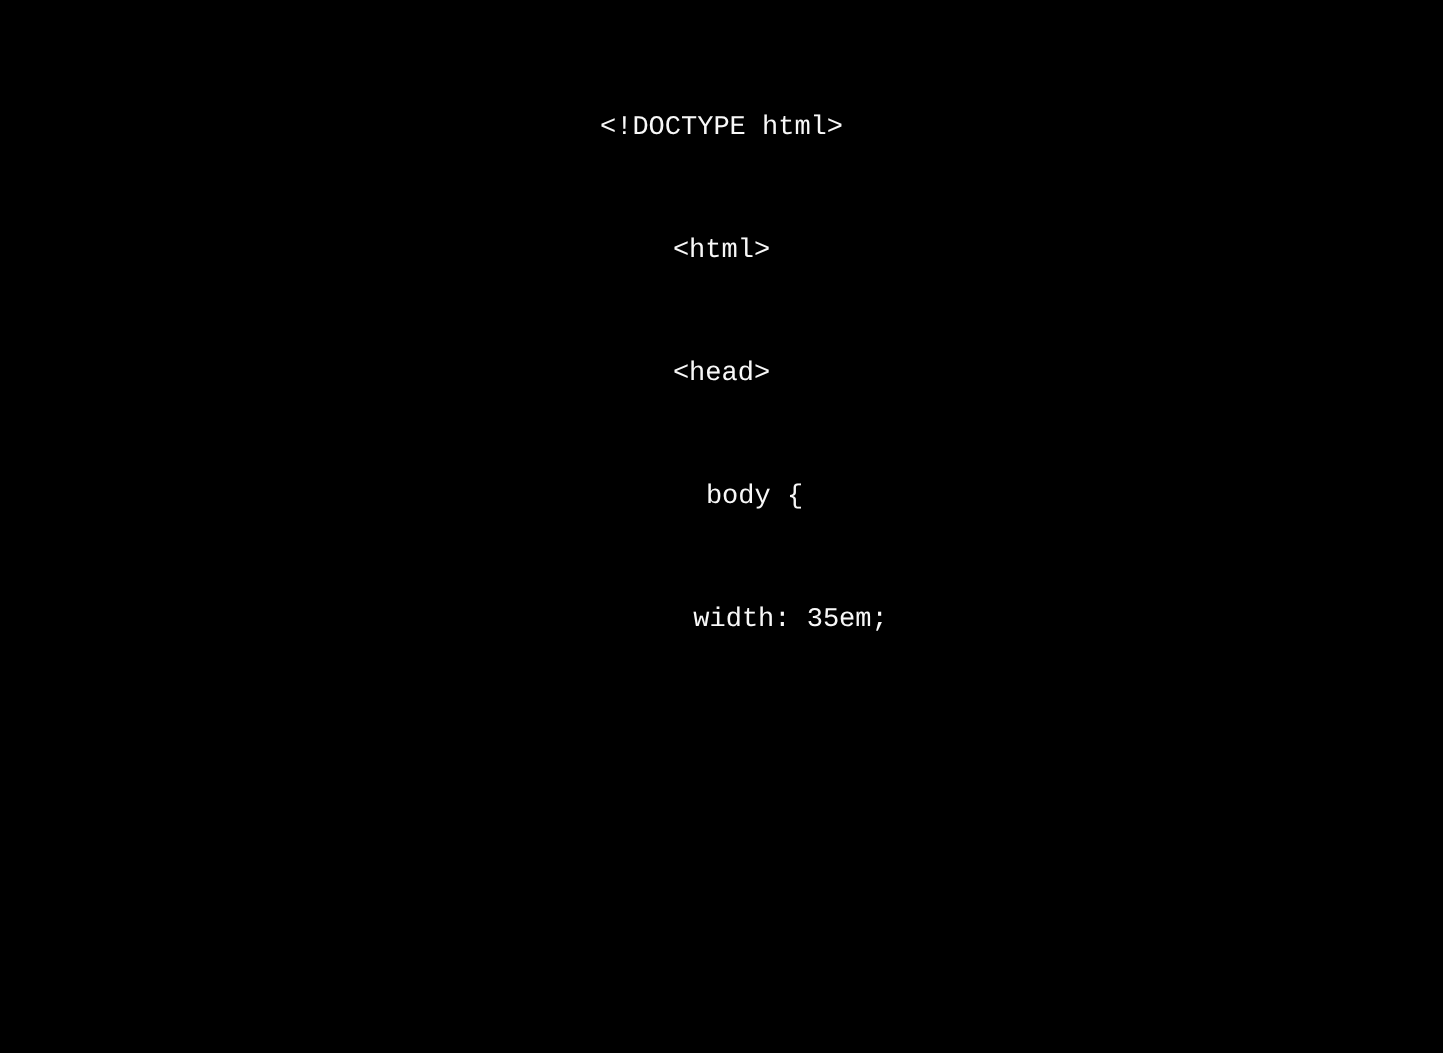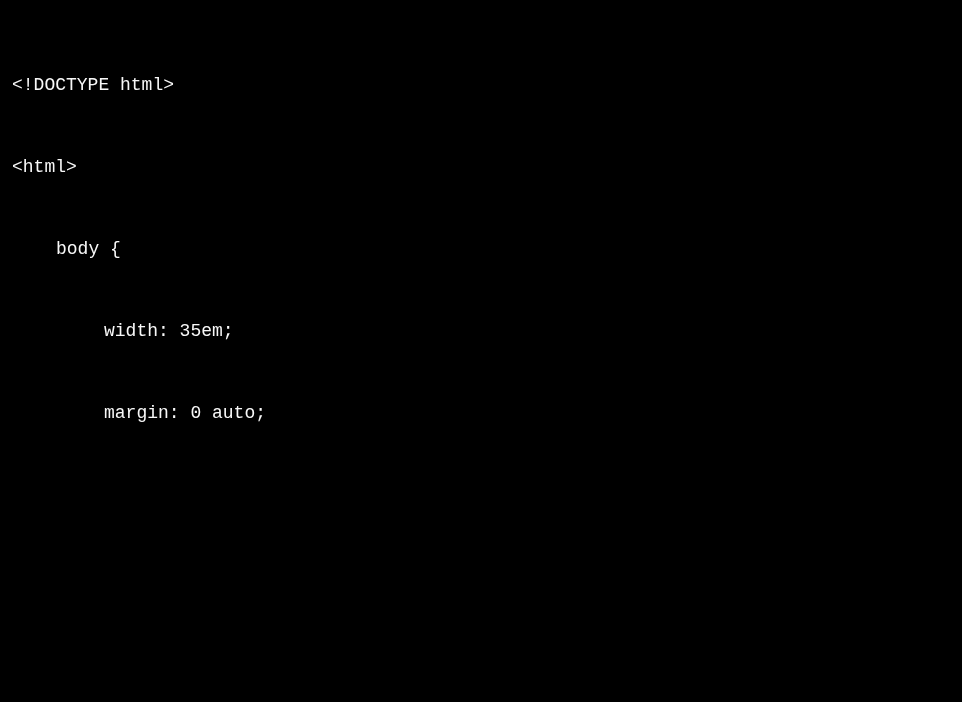--- a/index.html
+++ b/index.html
@@ -26,40 +26,41 @@
       height: 100%;
       padding: 8px 4px;
       white-space: pre;
     }
 
     .line {
       display: block;
       white-space: pre;
       padding: 0 8px;
       line-height: 1.55;
+      text-align: center;
     }
 
     .indent1 {
       padding-left: 52px;
       font-family: Liberation Mono, monospace;
     }
 
     .indent2 {
       padding-left: 100px;
     }
   </style>
 </head>
 <body>
 
 <div class="code-view">
   <span class="line">&lt;!DOCTYPE html&gt;</span>
   <span class="line">&lt;html&gt;</span>
+  <span class="line">&lt;head&gt;</span>
   <span class="line indent1">body {</span>
   <span class="line indent2">width: 35em;</span>
-  <span class="line indent2">margin: 0 auto;</span>
   
   
   
   
   
   
   
   
   <span class="line"></span>
   

